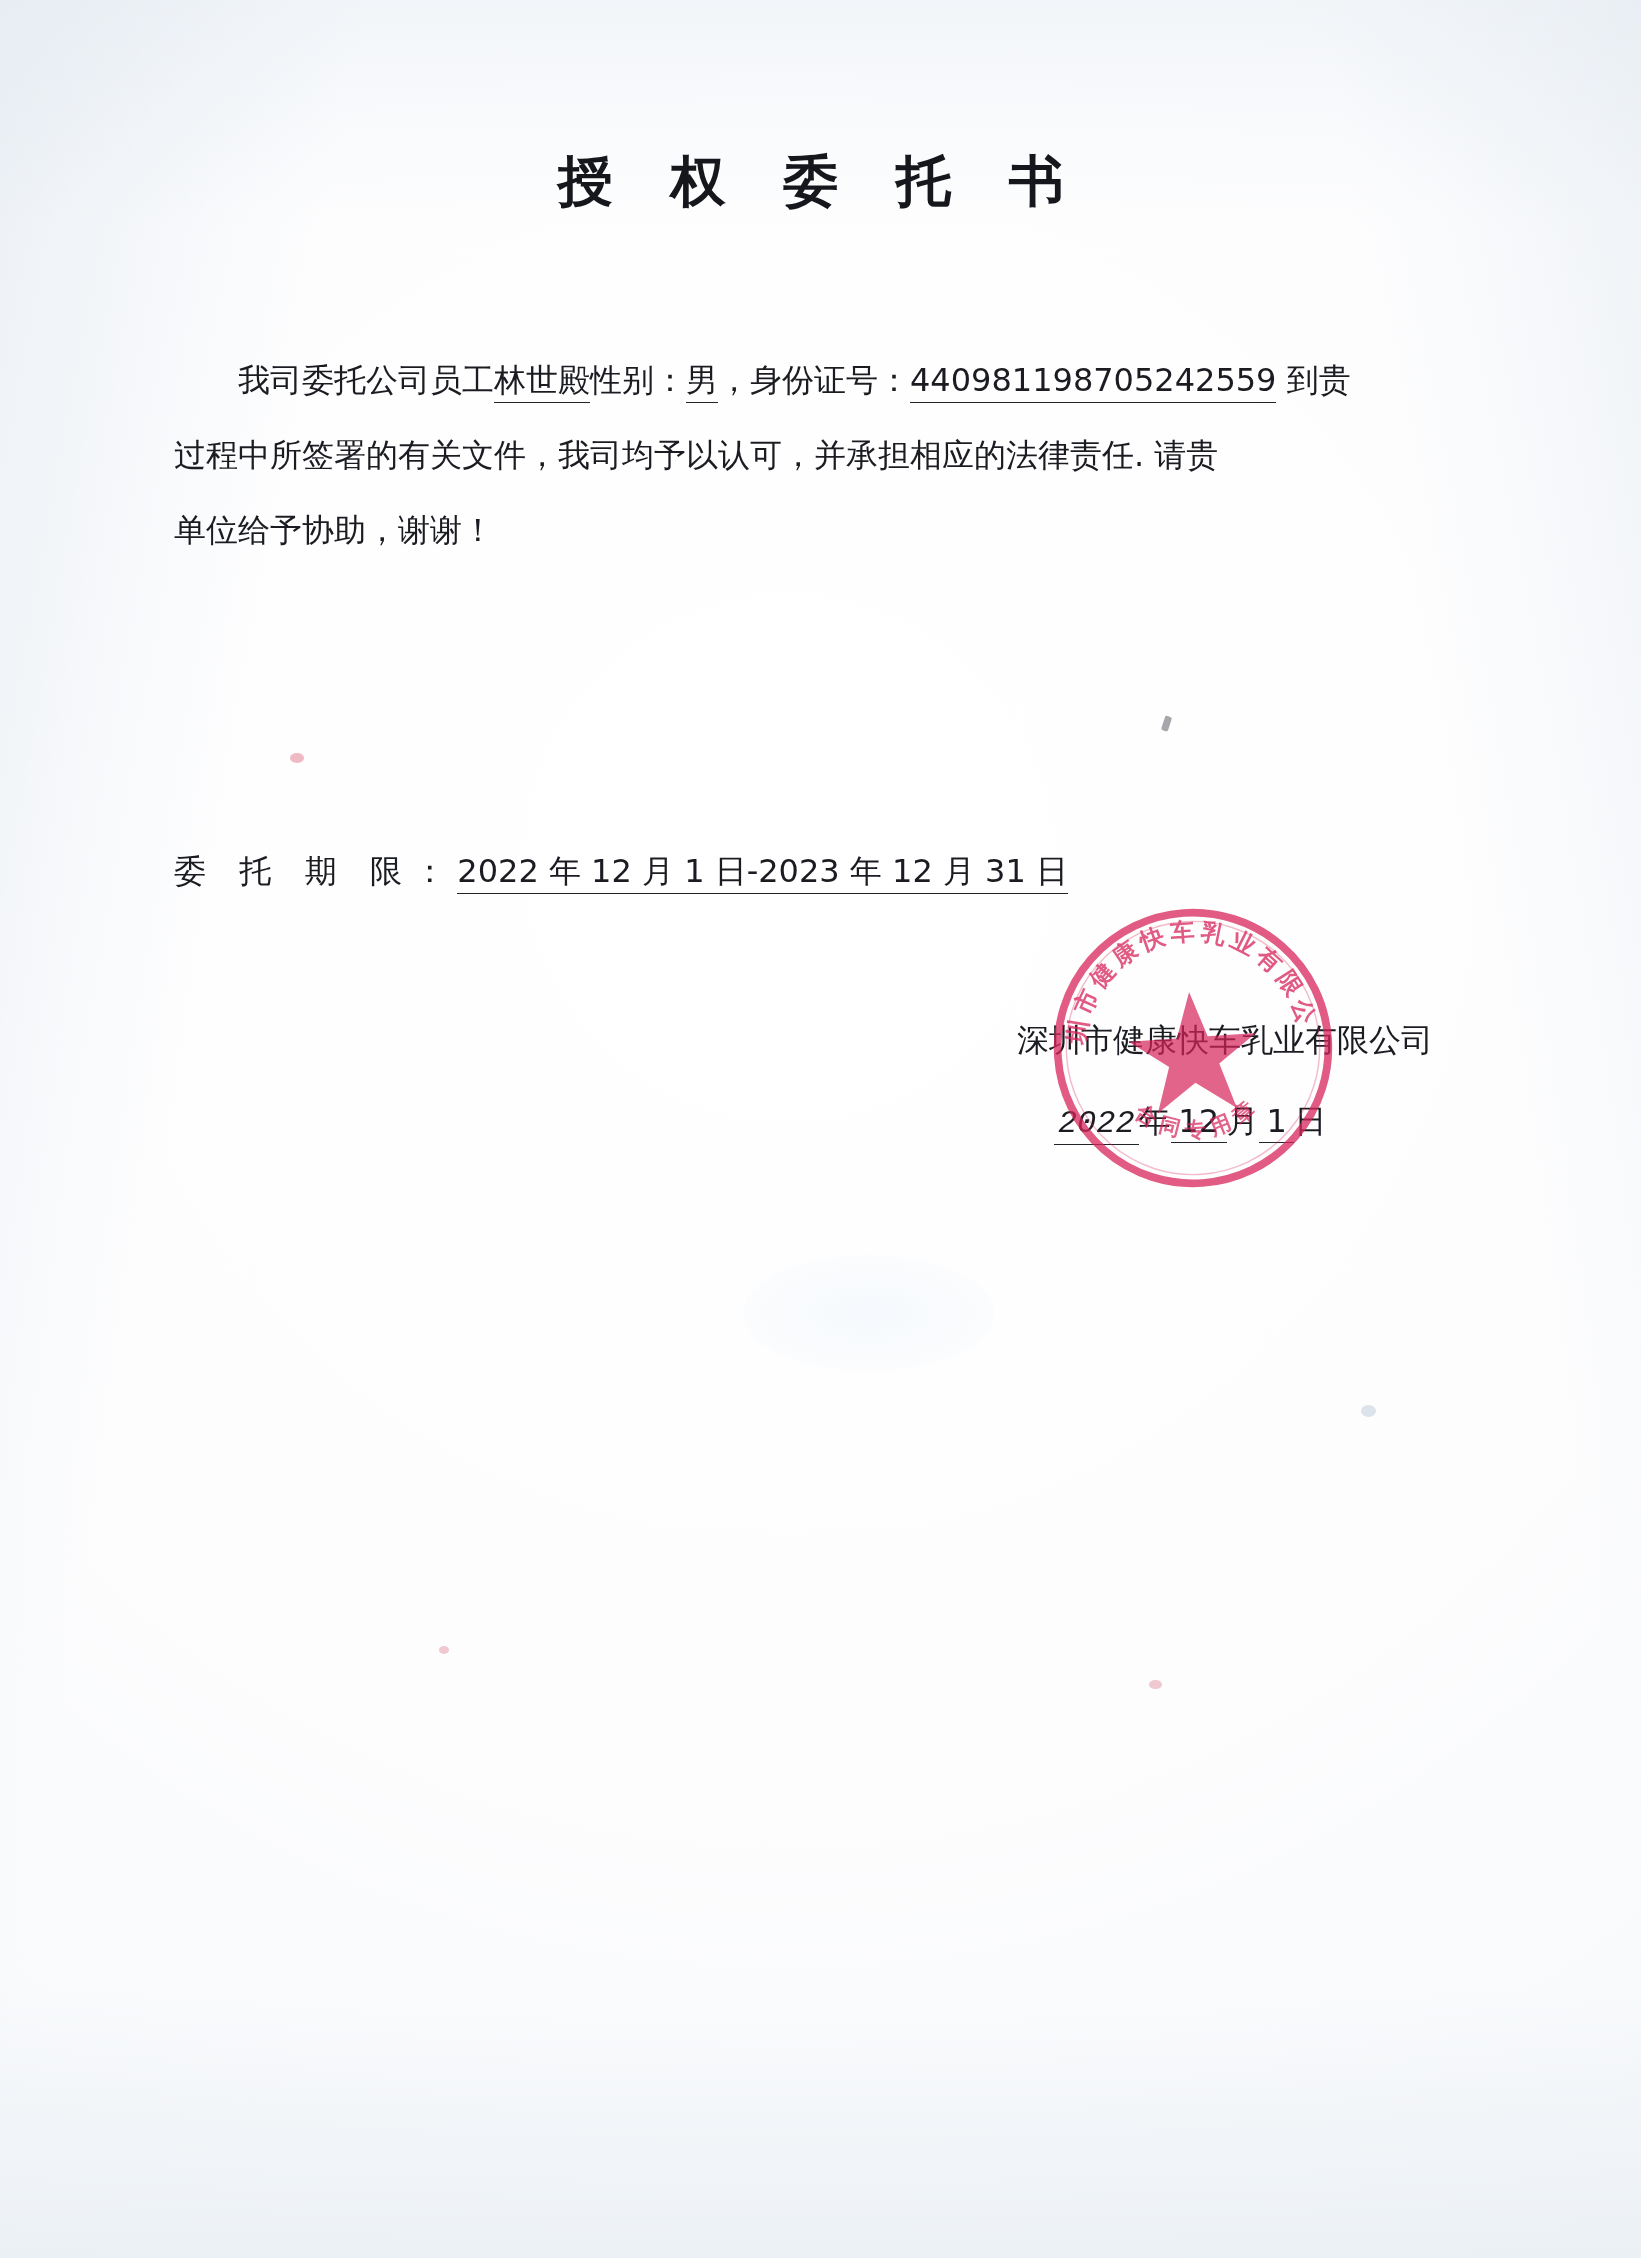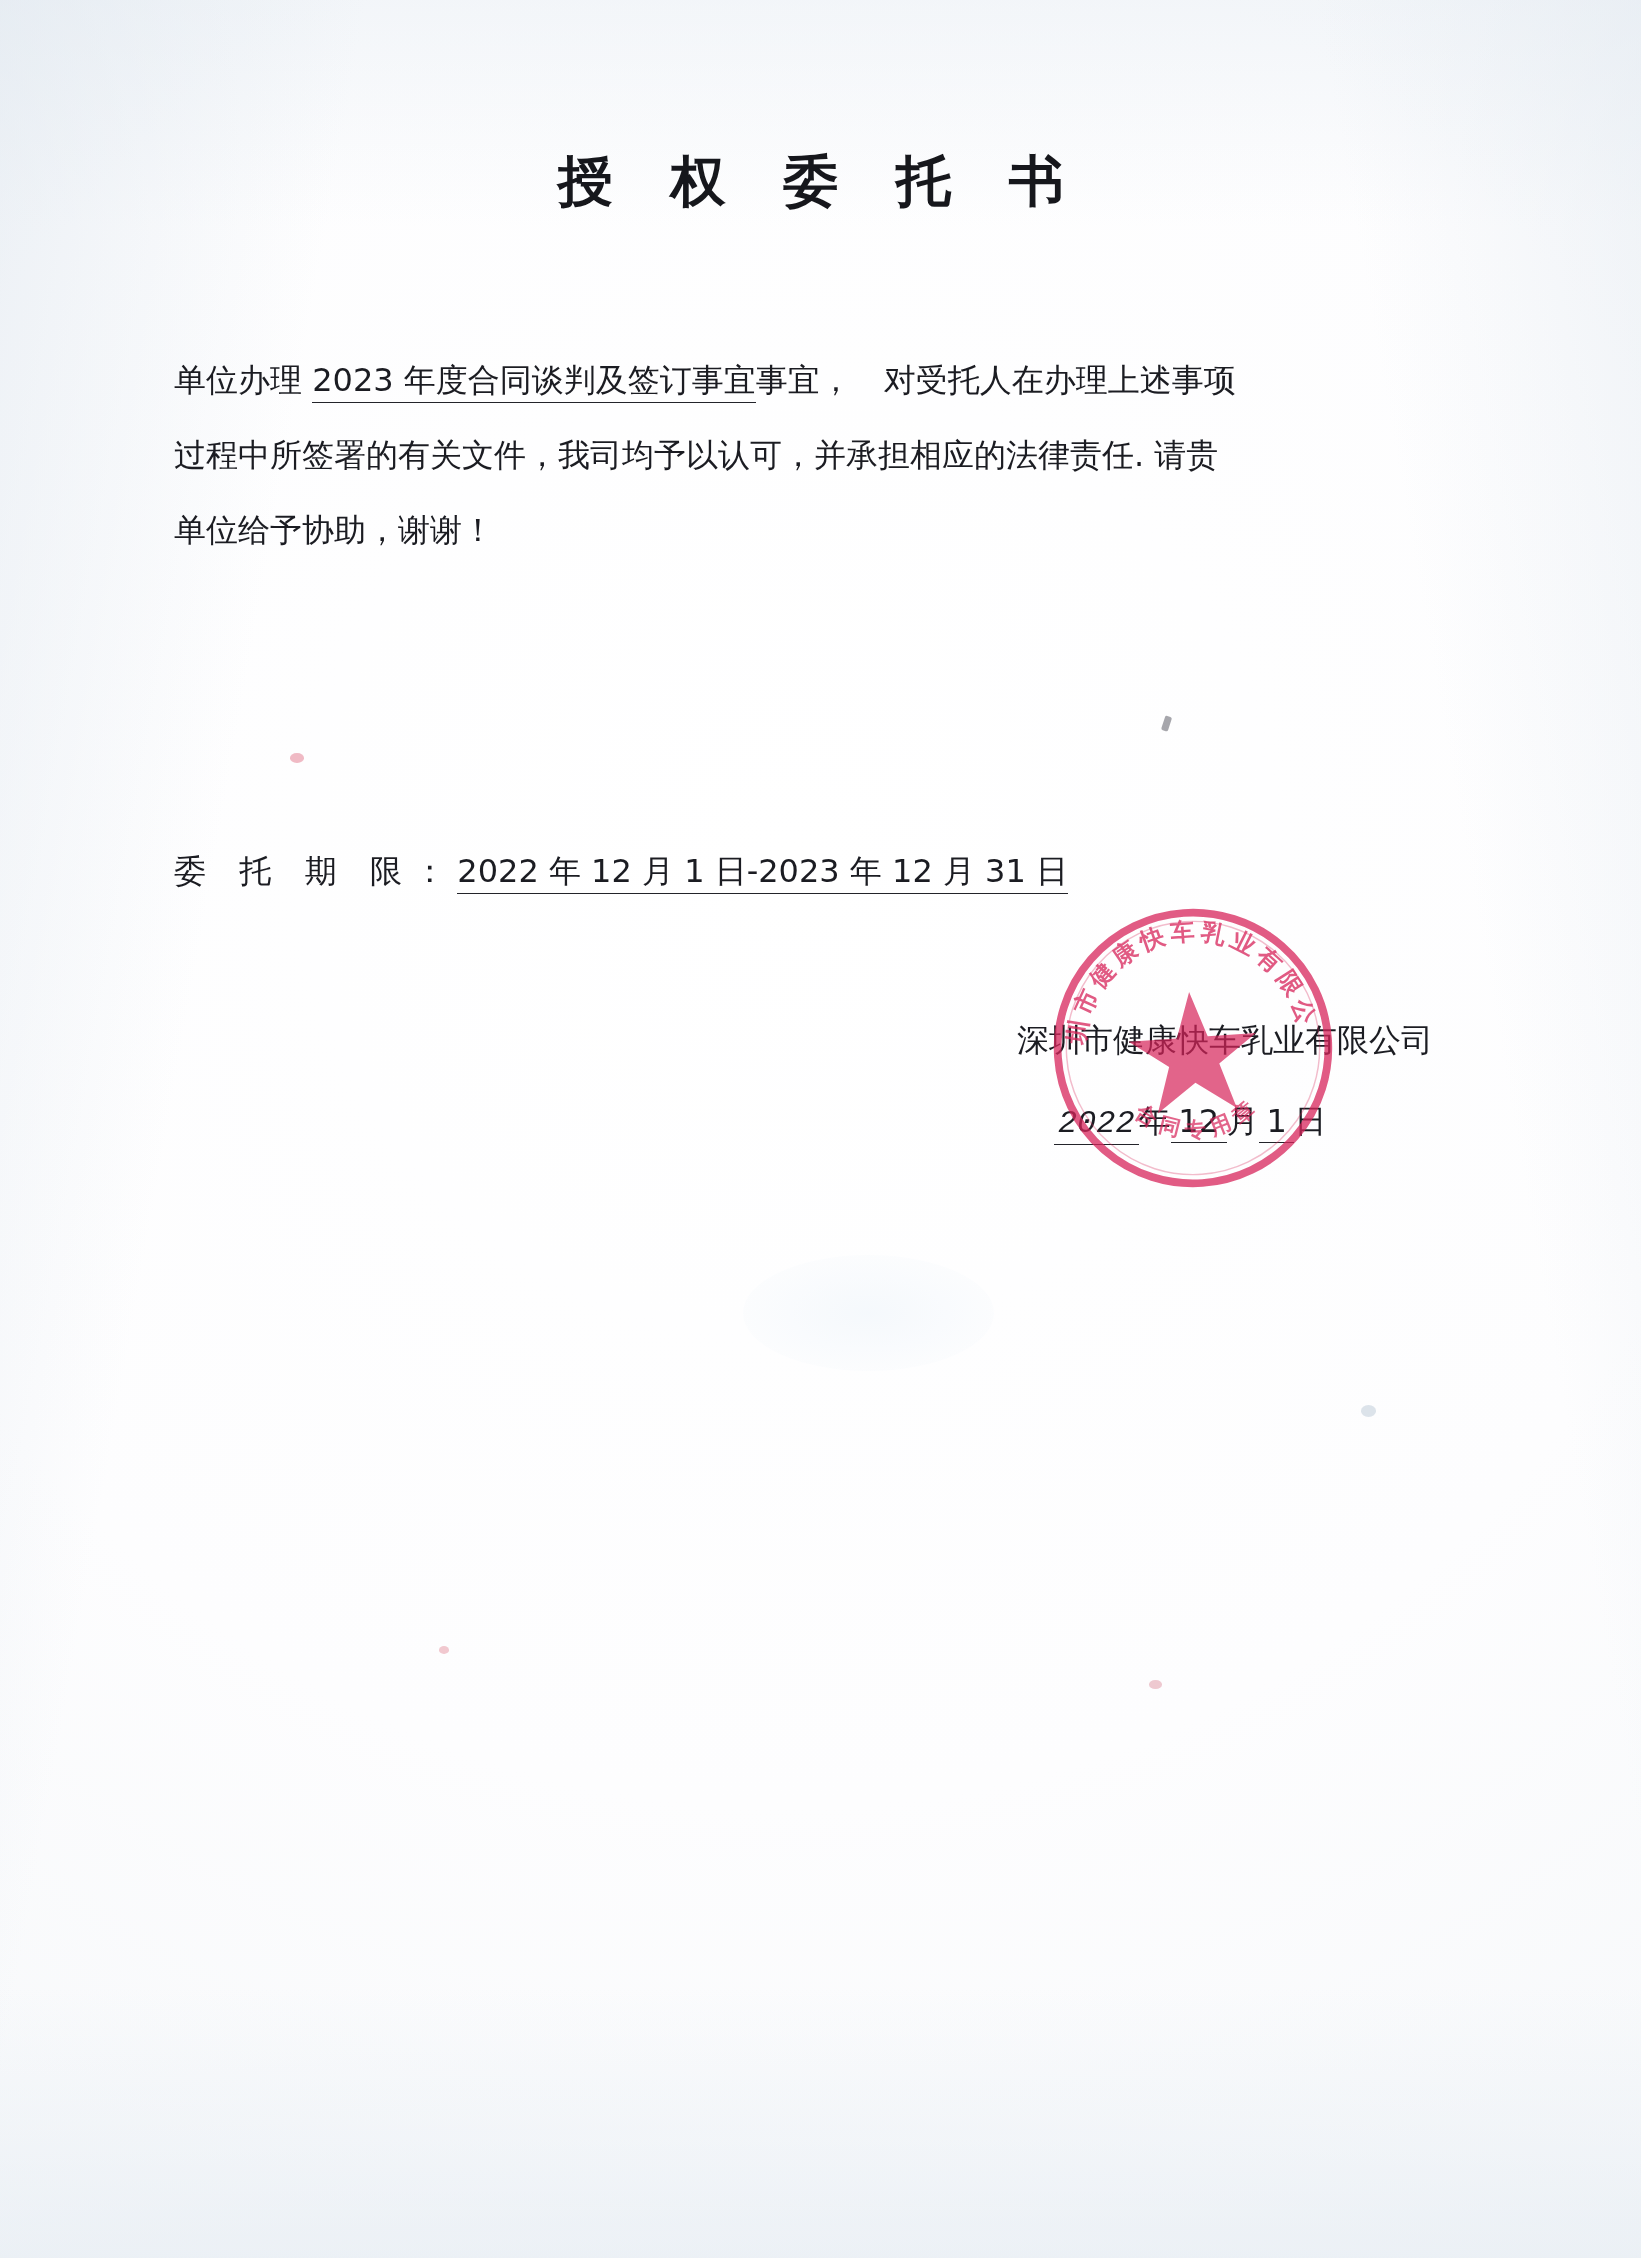--- a/index.html
+++ b/index.html
@@ -139,24 +139,24 @@
   <div class="smudge" style="left:743px; top:1255px; width:251px; height:116px; background:radial-gradient(ellipse at center, rgba(244,248,252,0.9), rgba(255,255,255,0));"></div>
 </div>
 
 <div class="content">
 
   <div class="doc-title">授 权 委 托 书</div>
 
   <div class="body-block">
 
 
+    <div class="line indent">
+      <span>我司委托公司员工</span><span class="u">林世殿</span><span>性别：</span><span class="u">男</span><span>，身份证号：</span><span class="u">440981198705242559</span><span> 到贵</span>
+    </div>
 
-    <div class="line">
-      <span>单位办理 </span><span class="u">2023 年度合同谈判及签订事宜</span><span>事宜，　对受托人在办理上述事项</span>
-    </div>
 
     <div class="line">过程中所签署的有关文件，我司均予以认可，并承担相应的法律责任. 请贵</div>
 
     <div class="line">单位给予协助，谢谢！</div>
   </div>
 
   <div class="term-line">
     <span class="term-label">委 托 期 限：</span><span class="u">2022 年 12 月 1 日-2023 年 12 月 31 日</span>
   </div>
 

